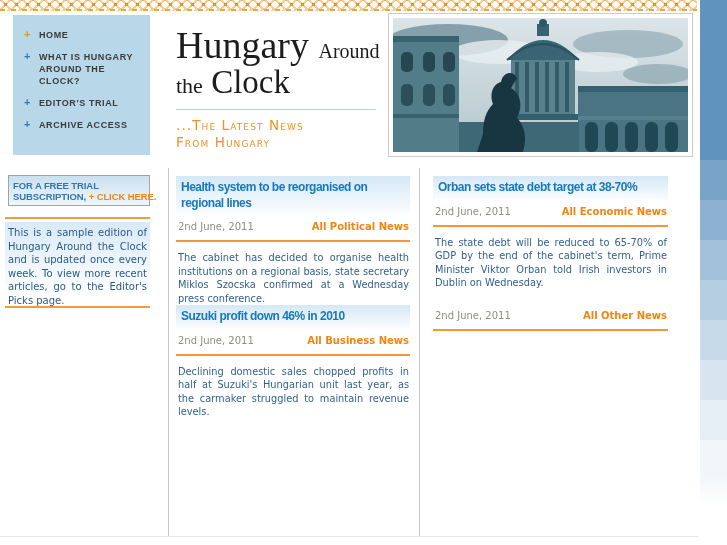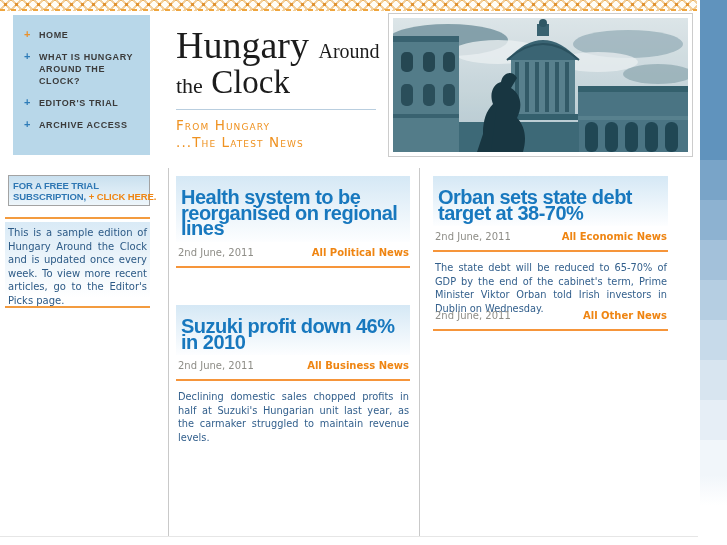--- a/index.html
+++ b/index.html
@@ -65,22 +65,22 @@
 
   
   .vline{position:absolute;top:168px;width:1px;height:368px;background:#c9c9c9;}
   .vline1{left:168px;} .vline2{left:419px;}
   .bottom-line{position:absolute;left:0;top:536px;width:698px;height:1px;background:#e6e6e6;}
 
   
   .article{position:absolute;width:234px;}
   .a1{left:176px;top:176px;} .a2{left:433px;top:176px;width:235px;}
   .a3{left:176px;top:305px;} .a4{left:433px;top:305px;width:235px;}
-  .headline{background:linear-gradient(180deg,#d5e8f5,#fdfeff);padding:14px 12px 5px 5px;cursor:pointer;
-    font-family:"Liberation Sans",sans-serif;font-weight:bold;font-size:20px;line-height:15.5px;
+  .headline{background:linear-gradient(180deg,#d5e8f5,#fdfeff);padding:4px 12px 5px 5px;cursor:pointer;
+    font-family:"Liberation Sans",sans-serif;font-weight:bold;font-size:12px;line-height:15.5px;
     letter-spacing:-0.5px;color:#1878be;}
   .meta{display:flex;justify-content:space-between;align-items:baseline;margin-top:5px;padding:0 1px 0 2px;}
   .date{font-size:10px;color:#8e8d87;}
   .category{font-size:10px;font-weight:bold;color:#ef8512;cursor:pointer;margin-left:38px;}
   .article-rule{height:2px;background:#f6953a;margin-top:8px;}
   .body-text{margin:9px 1px 0 2px;font-size:9.8px;line-height:13.5px;color:#325f8c;text-align:justify;}
 </style>
 </head>
 <body>
 
@@ -112,22 +112,22 @@
     <div class="logo-line1">
       <span>Hungary</span>
       <span class="small">Around</span>
     </div>
     <div class="logo-line2">
       <span class="small">the</span>
       <span>Clock</span>
     </div>
     <div class="logo-rule"></div>
     <div class="tagline">
+      <div>...The Latest News</div>
       <div>From Hungary</div>
-      <div>...The Latest News</div>
     </div>
   </div>
 
   <div class="photo-frame">
     <svg viewBox="0 0 295 134" xmlns="http://www.w3.org/2000/svg">
       <defs>
         <linearGradient id="sky" x1="0" y1="0" x2="0" y2="1">
           <stop offset="0" stop-color="#f0f4f5"></stop>
             <stop offset="1" stop-color="#c2d3d9"></stop>
         </linearGradient>
@@ -199,20 +199,21 @@
   <div class="vline vline2"></div>
   <div class="bottom-line"></div>
 
   <div class="article a1">
     <div class="headline">Health system to be reorganised on regional lines</div>
     <div class="meta">
       <span class="date">2nd June, 2011</span>
       <span class="category">All Political News</span>
     </div>
     <div class="article-rule"></div>
+    <div class="body-text">The cabinet has decided to organise health institutions on a regional basis, state secretary Miklos Szocska confirmed at a Wednesday press conference.</div>
   </div>
 
   <div class="article a2">
     <div class="headline">Orban sets state debt target at 38-70%</div>
     <div class="meta">
       <span class="date">2nd June, 2011</span>
       <span class="category">All Economic News</span>
     </div>
     <div class="article-rule"></div>
     <div class="body-text">The state debt will be reduced to 65-70% of GDP by the end of the cabinet's term, Prime Minister Viktor Orban told Irish investors in Dublin on Wednesday.</div>

